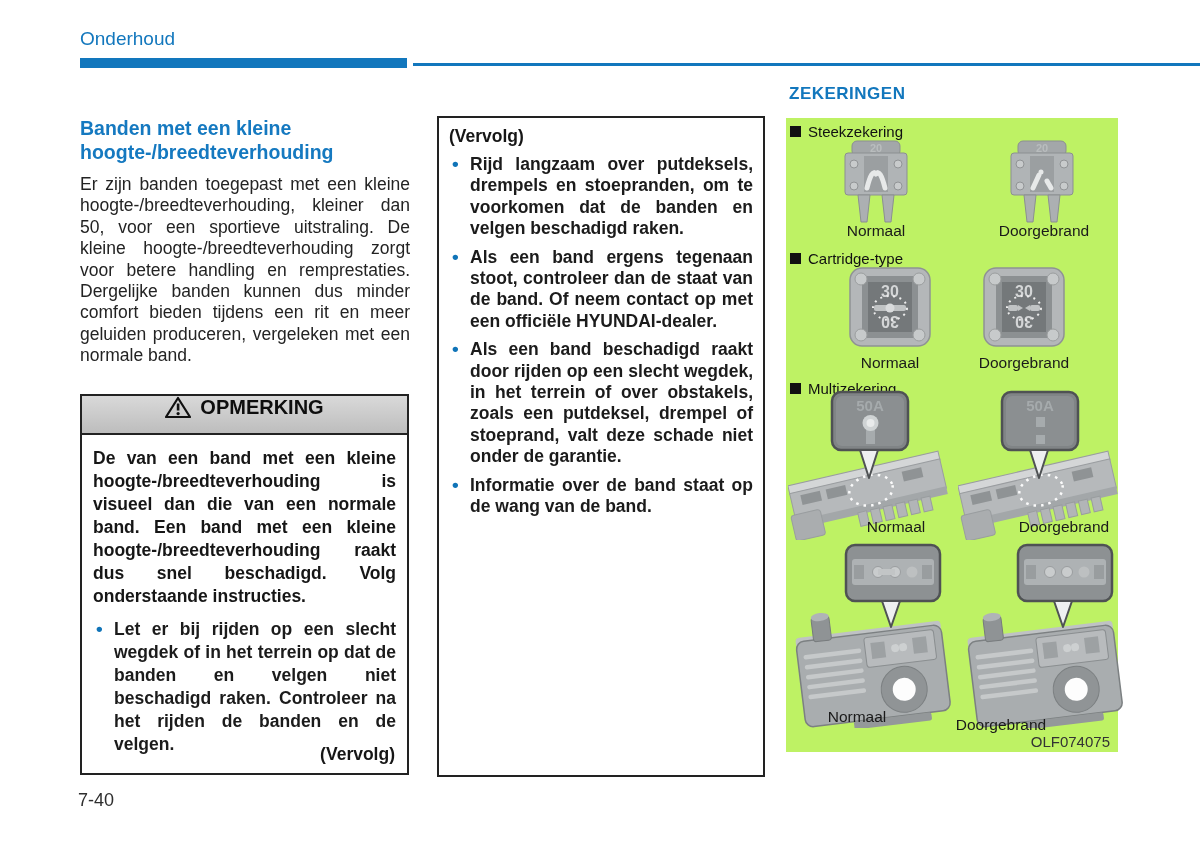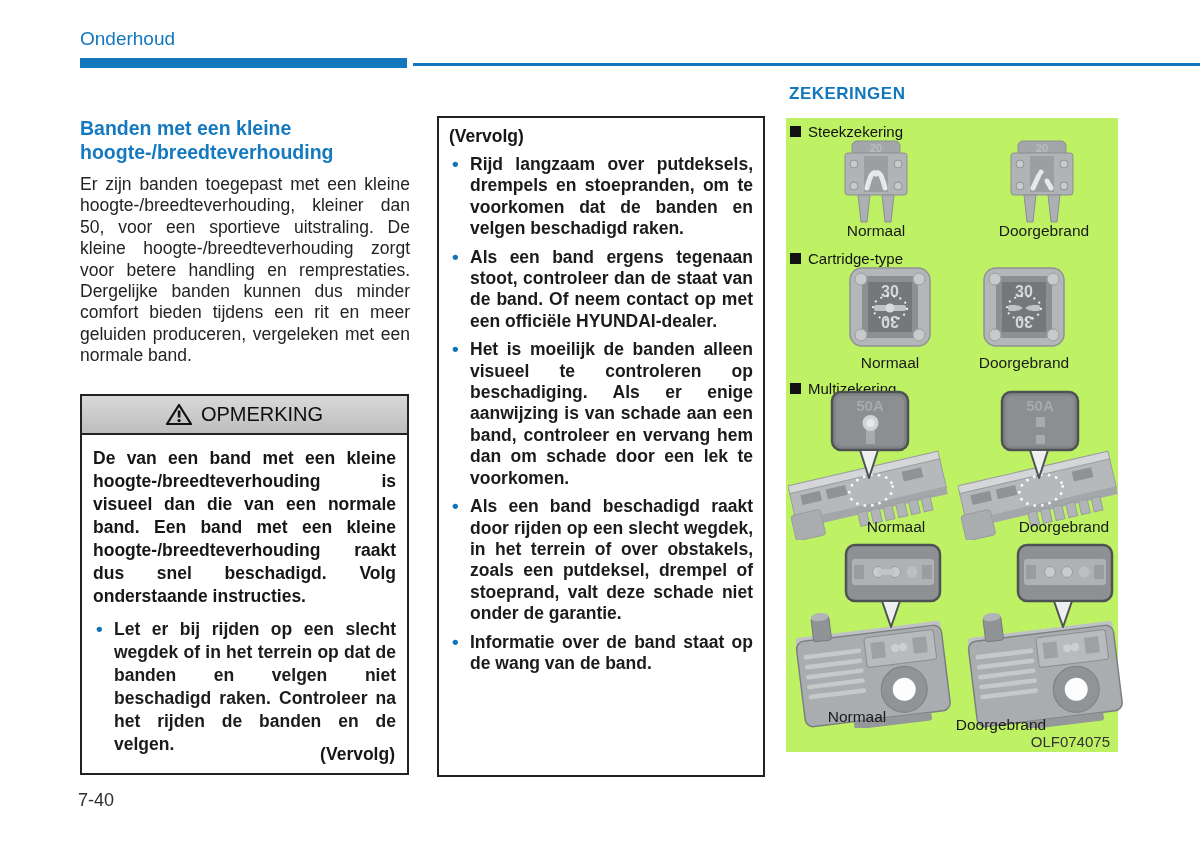--- a/index.html
+++ b/index.html
@@ -12,22 +12,22 @@
   .header-bar   { position:absolute; left:80px; top:58px; width:327px; height:10px; background:#1277bd; }
   .header-line  { position:absolute; left:413px; top:63px; width:787px; height:3px; background:#1277bd; }
   
   .left-col { position:absolute; left:80px; top:116px; width:330px; }
   .left-title { font-size:19.5px; line-height:24px; font-weight:bold; color:#1579c0; margin:0 0 10px 0; }
   .left-para  { font-size:17.5px; line-height:21.4px; color:#232323; text-align:justify; margin:0; }
   
   .note-box { position:absolute; left:80px; top:394px; width:329px; height:381px;
               border:2px solid #222; box-sizing:border-box; background:#fff; }
   .note-head { height:37px; background:linear-gradient(#d9d9d9,#bdbdbd); border-bottom:2px solid #222;
-               display:flex; align-items:center; justify-content:center; gap:9px;
-               font-size:20px; font-weight:normal; color:#0e0e0e; }
+               display:flex; align-items:flex-start; justify-content:center; gap:9px;
+               font-size:20px; font-weight:bold; color:#0e0e0e; }
   .note-body { padding:12px 11px 0 11px; font-size:17.5px; font-weight:bold; line-height:23px;
                color:#161616; text-align:justify; }
   .note-vervolg { position:absolute; right:12px; bottom:8px; font-size:17.5px; font-weight:bold; color:#161616; }
   
   ul.bullets { list-style:none; margin:0; padding:0; }
   ul.bullets li { position:relative; padding-left:21px; font-size:17.5px; font-weight:bold;
                   line-height:21.4px; color:#1b1b1b; text-align:justify; margin-top:7px; }
   ul.bullets li::before { content:"•"; position:absolute; left:3px; top:-1px; color:#1074b8; font-size:19px; }
   .note-box ul.bullets li { line-height:23px; margin-top:10px; }
   
@@ -76,21 +76,20 @@
       </ul>
     </div>
     <div class="note-vervolg">(Vervolg)</div>
   </div>
 
   <div class="mid-box">
     <div class="mid-title">(Vervolg)</div>
     <ul class="bullets">
       <li>Rijd langzaam over putdeksels, drempels en stoepranden, om te voorkomen dat de banden en velgen beschadigd raken.</li>
       <li>Als een band ergens tegenaan stoot, controleer dan de staat van de band. Of neem contact op met een officiële HYUNDAI-dealer.</li>
-      <li>Het is moeilijk de banden alleen visueel te controleren op beschadiging. Als er enige aanwijzing is van schade aan een band, controleer en vervang hem dan om schade door een lek te voorkomen.</li>
       <li>Als een band beschadigd raakt door rijden op een slecht wegdek, in het terrein of over obstakels, zoals een putdeksel, drempel of stoeprand, valt deze schade niet onder de garantie.</li>
       <li>Informatie over de band staat op de wang van de band.</li>
     </ul>
   </div>
 
   <div class="zek-title">ZEKERINGEN</div>
 
   <div class="fig-panel">
 
     <div class="sec-label" style="left:4px; top:5px;">

